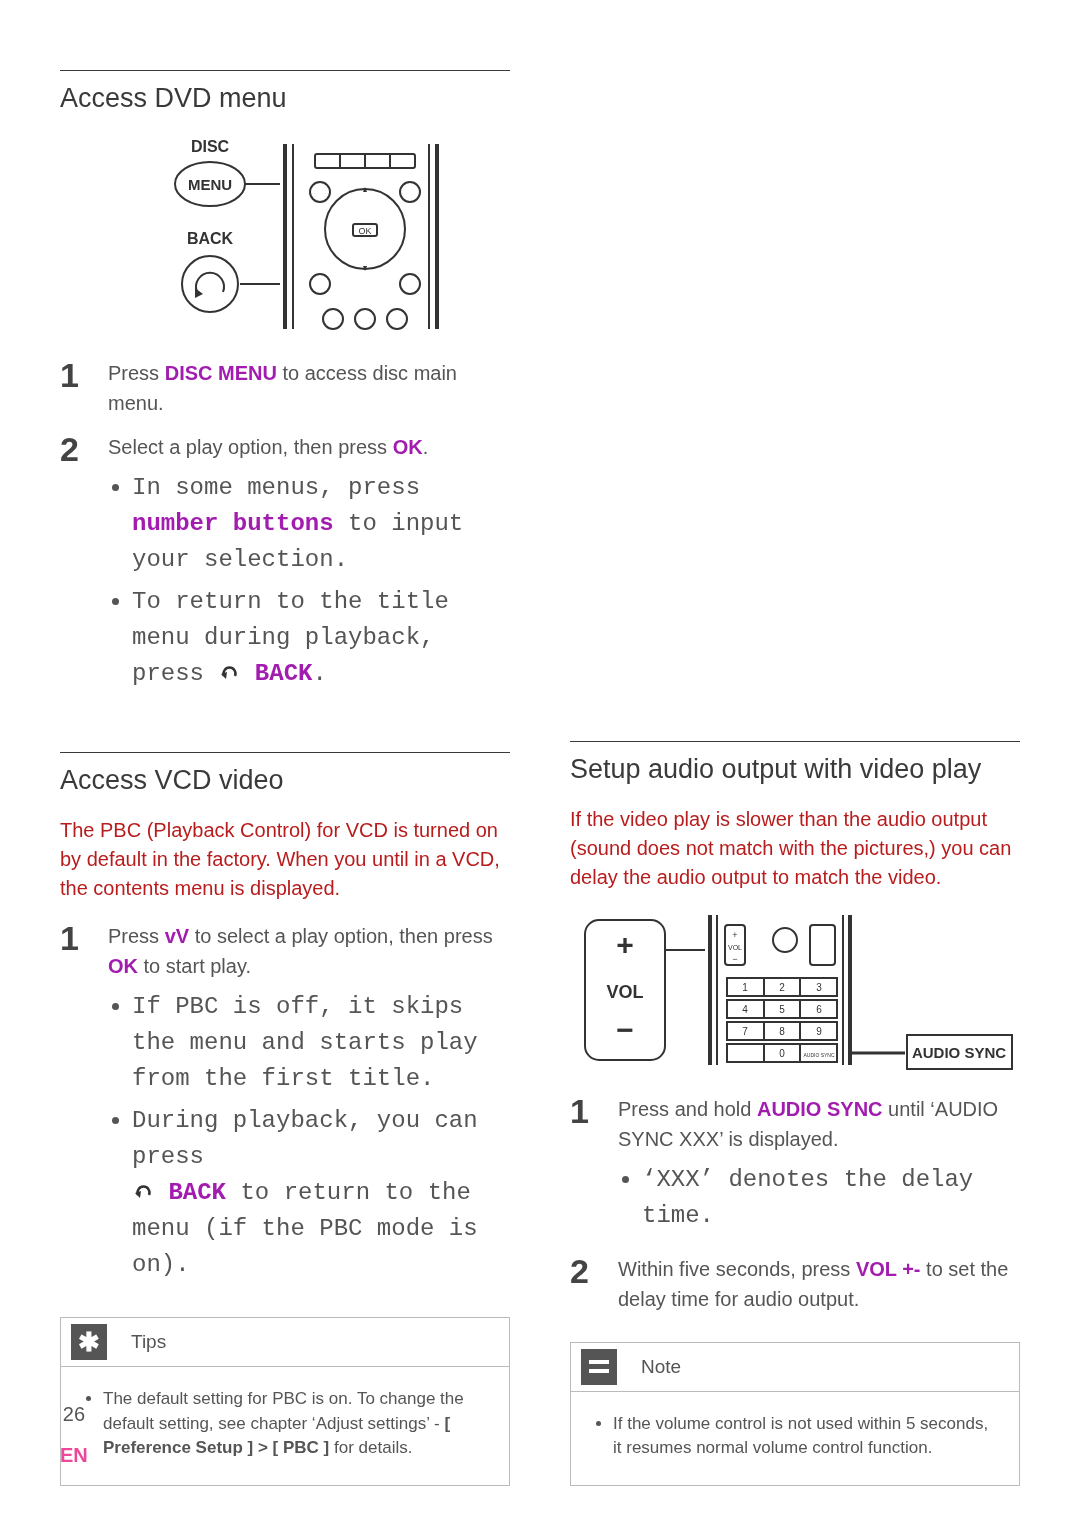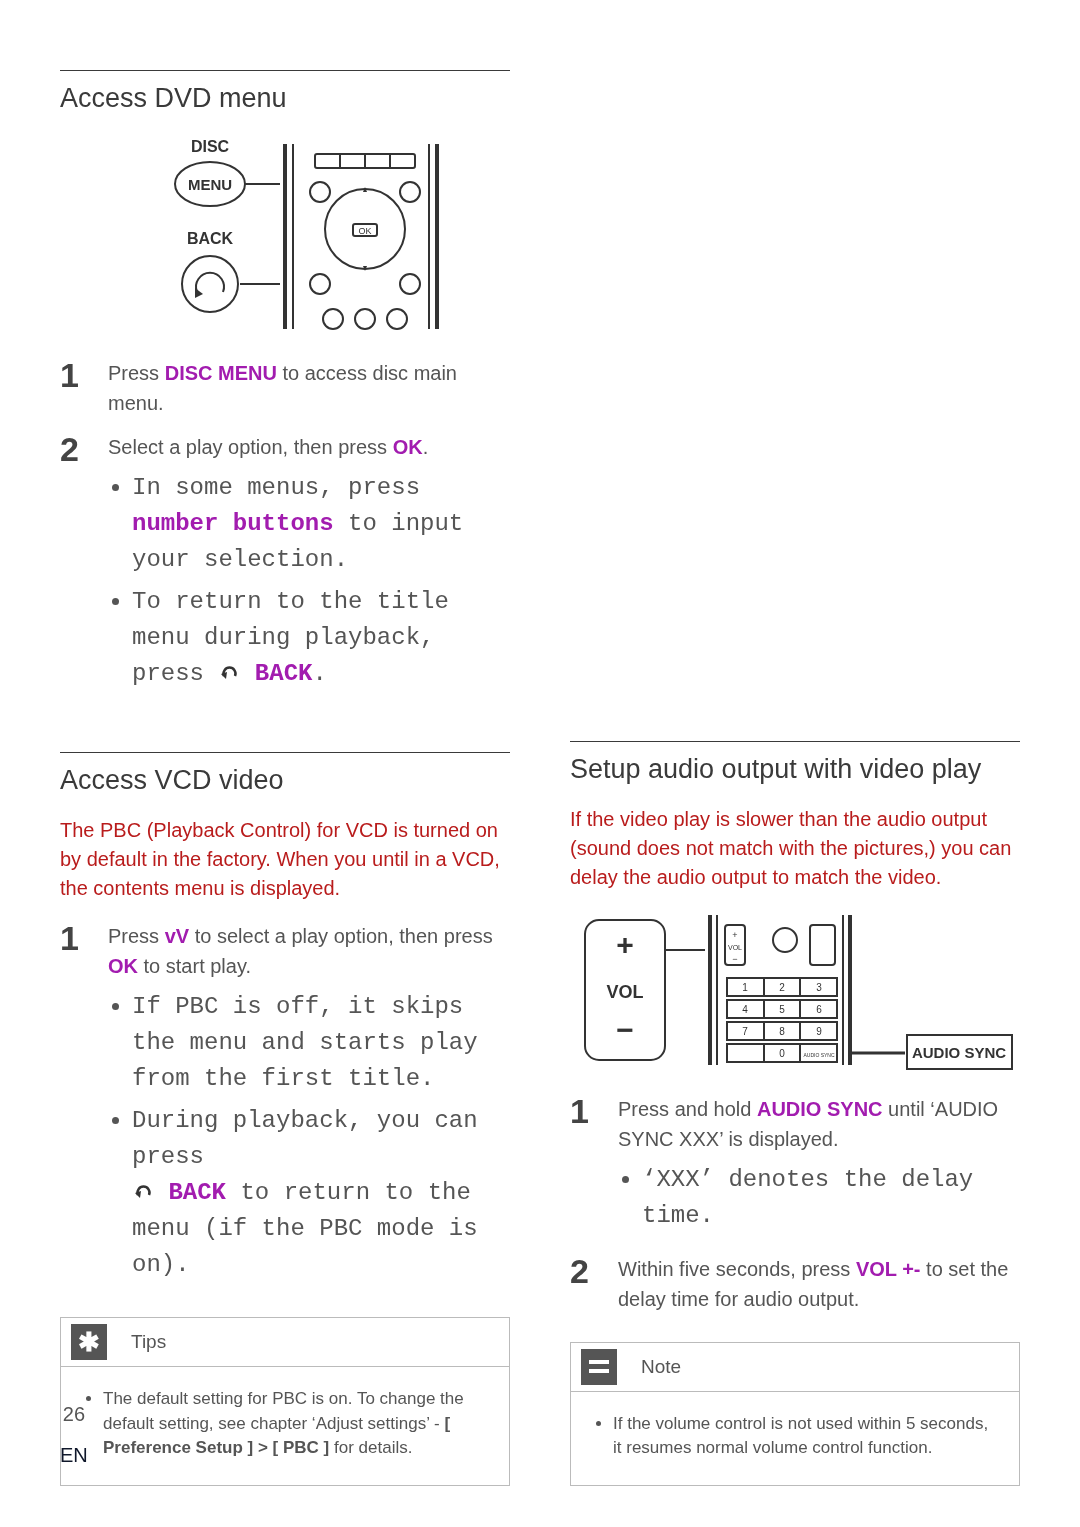--- a/index.html
+++ b/index.html
@@ -124,22 +124,22 @@
     bottom: 60px;
     left: 60px;
     display: flex;
     align-items: center;
     gap: 18px;
     font-size: 20px;
     color: #555;
     flex-direction: column;
   }
   .footer .lang {
-    font-weight: normal;
-    color: #0f172a;
+    font-weight: bold;
+    color: #ec4899;
   }
   .back-glyph {
     display: inline-block;
     vertical-align: middle;
   }
 </style>
 </head>
 <body>
 
 <div class="page">

